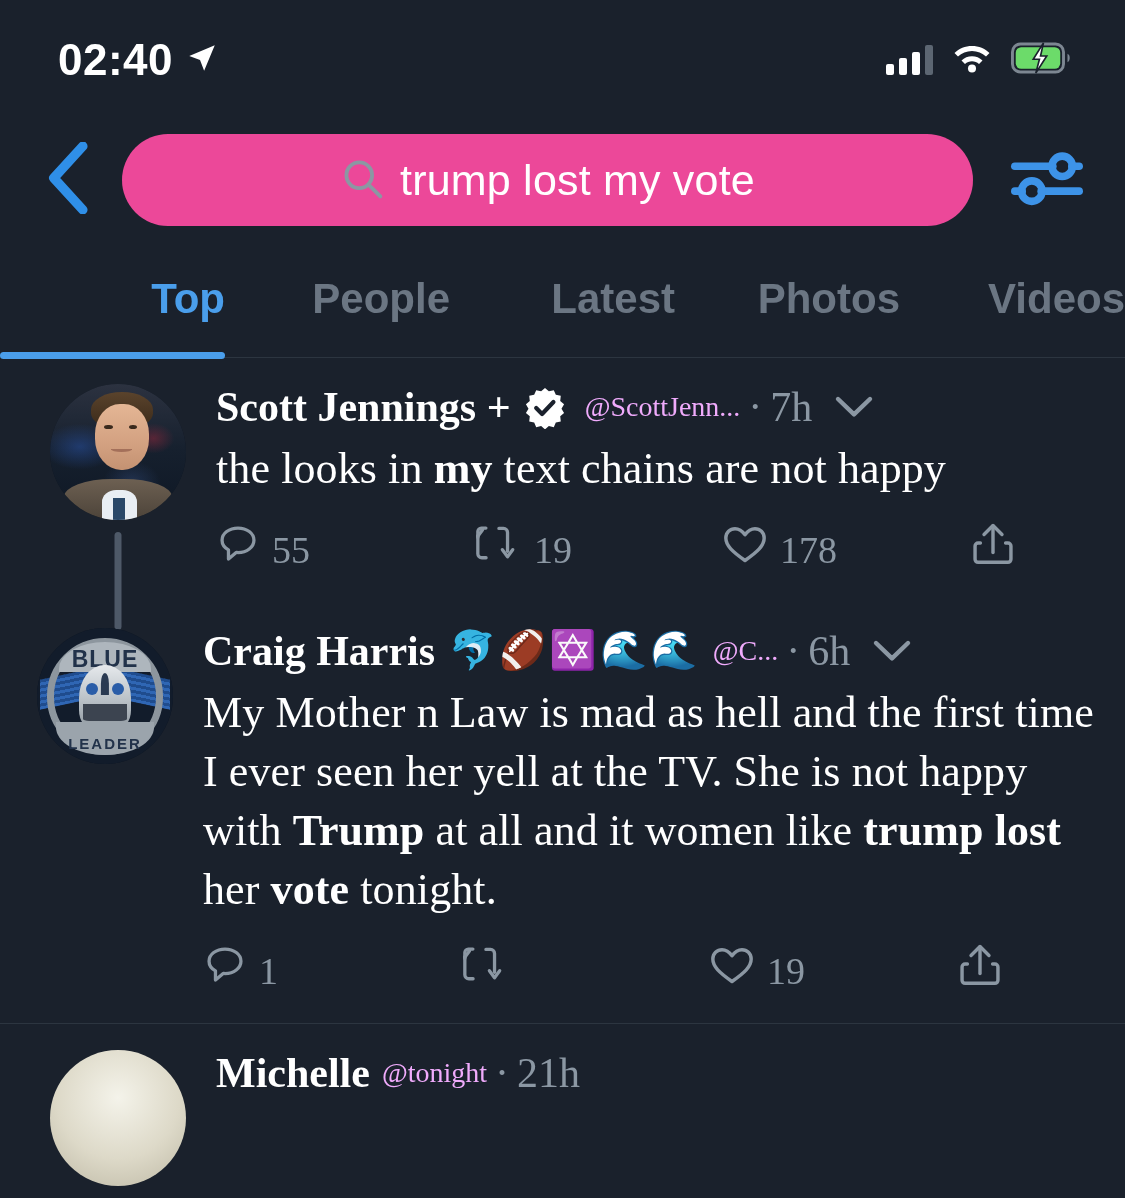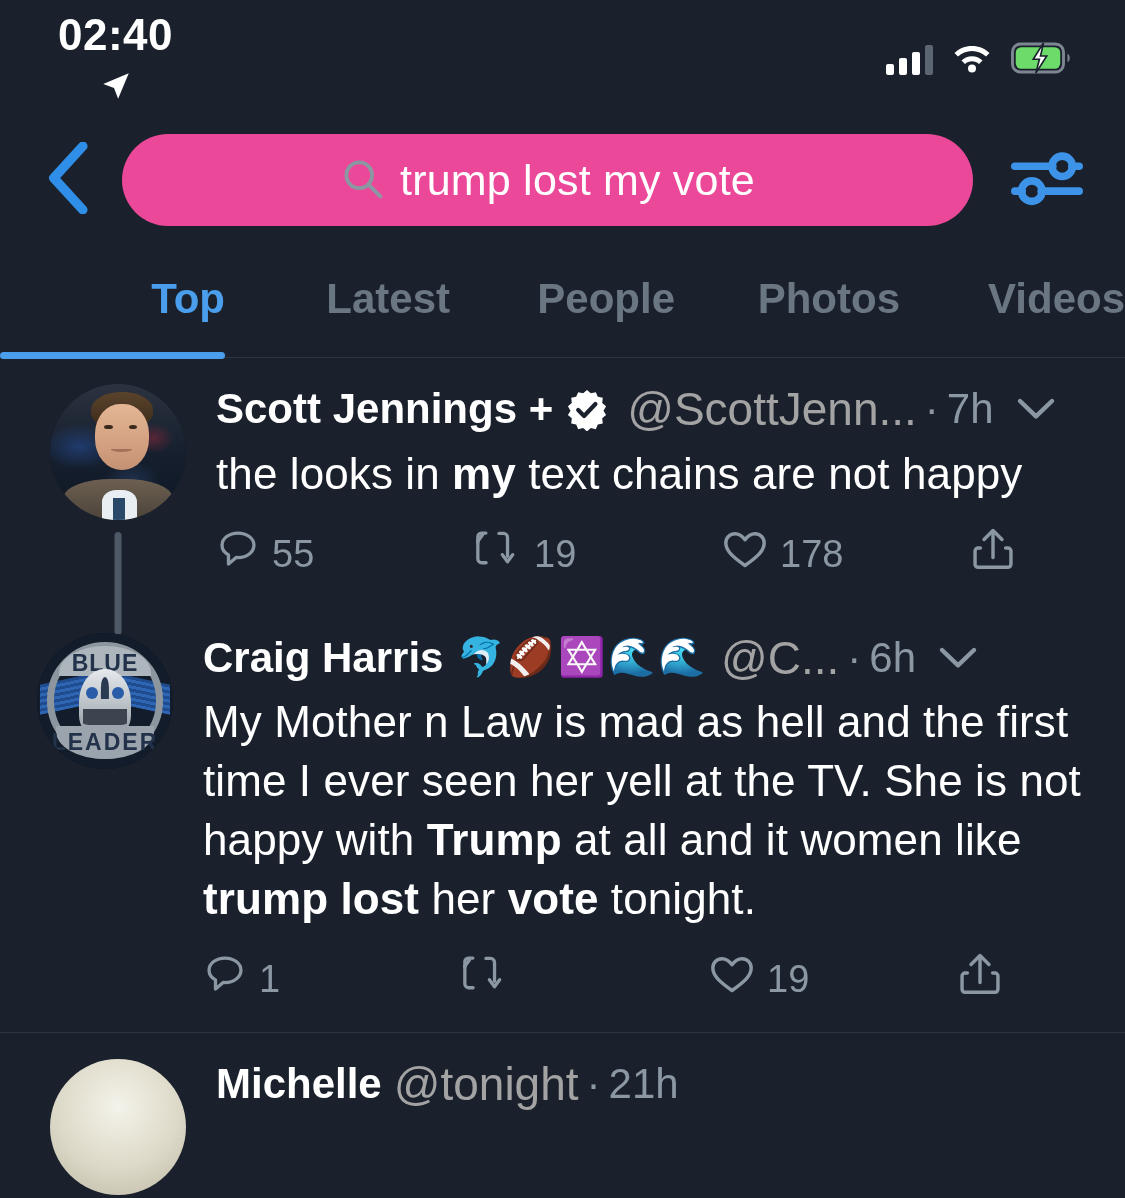--- a/index.html
+++ b/index.html
@@ -24,21 +24,20 @@
     height: 120px;
     display: flex;
     align-items: center;
     justify-content: space-between;
     padding: 0 52px 0 58px;
   }
   .status-left {
     display: flex;
     align-items: center;
     gap: 12px;
-    flex-direction: column;
   }
   .status-time {
     font-size: 44px;
     font-weight: 600;
     letter-spacing: 0.5px;
     color: #ffffff;
     line-height: 1;
   }
   .loc-arrow { display: block; }
   .status-right {
@@ -159,20 +158,21 @@
     width: 7px;
     background: #4e5968;
     border-radius: 4px;
     left: 50%;
     transform: translateX(-50%);
   }
   .tweet-body {
     flex: 1 1 auto;
     padding: 0 0 0 22px;
     min-width: 0;
+    font-family: Liberation Serif, serif;
   }
   .tweet-head {
     display: flex;
     align-items: center;
     gap: 0;
     font-size: 42px;
     line-height: 1.1;
     white-space: nowrap;
     margin-bottom: 10px;
   }
@@ -189,22 +189,22 @@
   }
   .emoji-run {
     font-size: 38px;
     margin-left: 14px;
     letter-spacing: 3px;
     display: inline-flex;
     align-items: center;
     gap: 2px;
   }
   .handle {
-    color: #a3a3a3;
-    font-size: 46px;
+    color: #f0abfc;
+    font-size: 28px;
     margin-left: 12px;
   }
   .dot-time {
     color: #8b97a3;
     font-size: 42px;
     margin-left: 8px;
   }
   .caret {
     margin-left: 22px;
     flex: 0 0 auto;
@@ -275,21 +275,21 @@
   .av-blue .wingR { right: 2%; transform: skewY(12deg); }
   .av-blue .ring { position:absolute; left:7%; top:7%; width:86%; height:86%;
      border-radius:50%; border: 7px solid #8d969e; }
   .av-blue .band-top { position:absolute; left:16%; top:10%; width:68%; height:22%;
      background:#aeb6bd; border-radius: 50% 50% 0 0 / 90% 90% 0 0; }
   .av-blue .band-bot { position:absolute; left:14%; bottom:7%; width:72%; height:24%;
      background:#9ba4ac; border-radius: 0 0 50% 50% / 0 0 85% 85%; }
   .av-blue .t-top { position:absolute; top:13%; left:0; right:0; text-align:center;
      font-size: 23px; font-weight:bold; color:#22324a; letter-spacing:1px; }
   .av-blue .t-bot { position:absolute; bottom:9%; left:0; right:0; text-align:center;
-     font-size: 23px; font-weight:bold; color:#22324a; letter-spacing:2px; }
+     font-size: 15px; font-weight:bold; color:#22324a; letter-spacing:2px; }
   .av-blue .helmet { position:absolute; left:31%; top:27%; width:38%; height:48%;
      background: linear-gradient(180deg,#e6e9ec 0%, #b9c0c6 55%, #8e979f 100%);
      border-radius: 50% 50% 30% 30%; }
   .av-blue .hv { position:absolute; left:50%; top:33%; transform:translateX(-50%);
      width: 6%; height: 16%; background:#2a3a52; border-radius: 50% 50% 0 0; }
   .av-blue .hl, .av-blue .hr { position:absolute; top:40%; width:9%; height:9%;
      background:#2a5da8; border-radius:50%; }
   .av-blue .hl { left: 36%; }
   .av-blue .hr { right: 36%; }
   .av-blue .visor { position:absolute; left:34%; top:56%; width:32%; height:12%;
@@ -367,22 +367,22 @@
           <line x1="11" y1="15.5" x2="24" y2="15.5" stroke="#3d93e8" stroke-width="2.6" stroke-linecap="round"></line>
           <line x1="2" y1="15.5" x2="4.5" y2="15.5" stroke="#3d93e8" stroke-width="2.6" stroke-linecap="round"></line>
           <circle cx="7.8" cy="15.5" r="3.5" fill="none" stroke="#3d93e8" stroke-width="2.6"></circle>
         </svg>
       </span>
     </div>
   </div>
 
   <div class="tabs">
     <div class="tab active">Top</div>
+    <div class="tab">People</div>
     <div class="tab">Latest</div>
-    <div class="tab">People</div>
     <div class="tab">Photos</div>
     <div class="tab">Videos</div>
   </div>
 
   <div class="timeline">
 
     <div class="tweet">
       <div class="avatar-col">
         <div class="avatar">
           <div class="av-scott">

